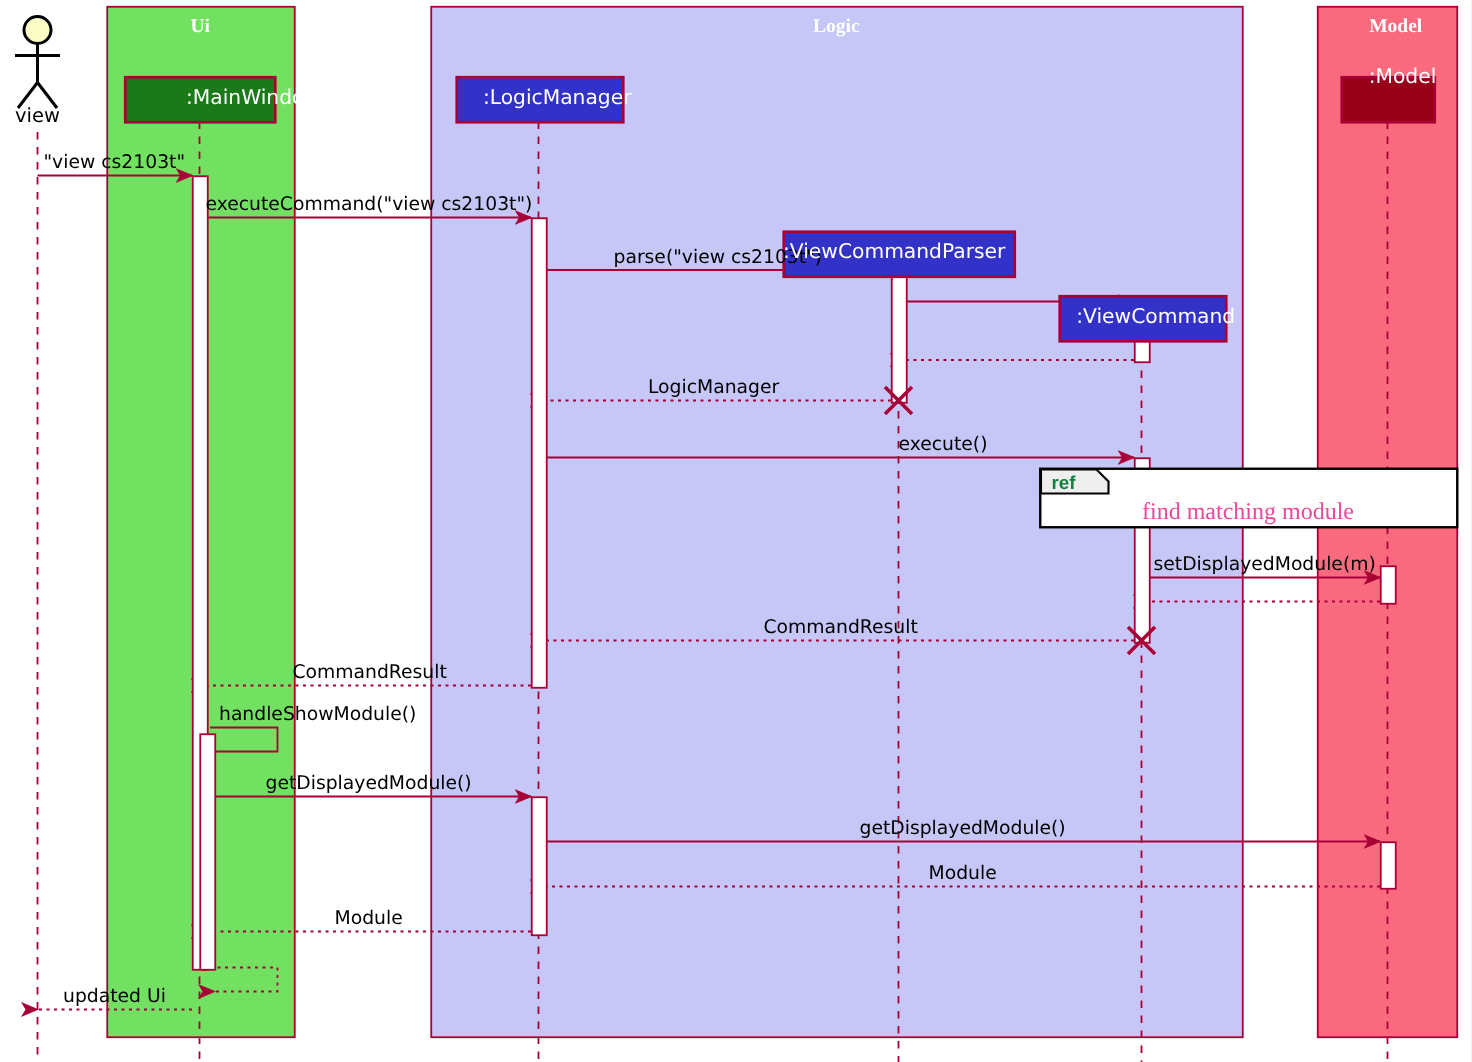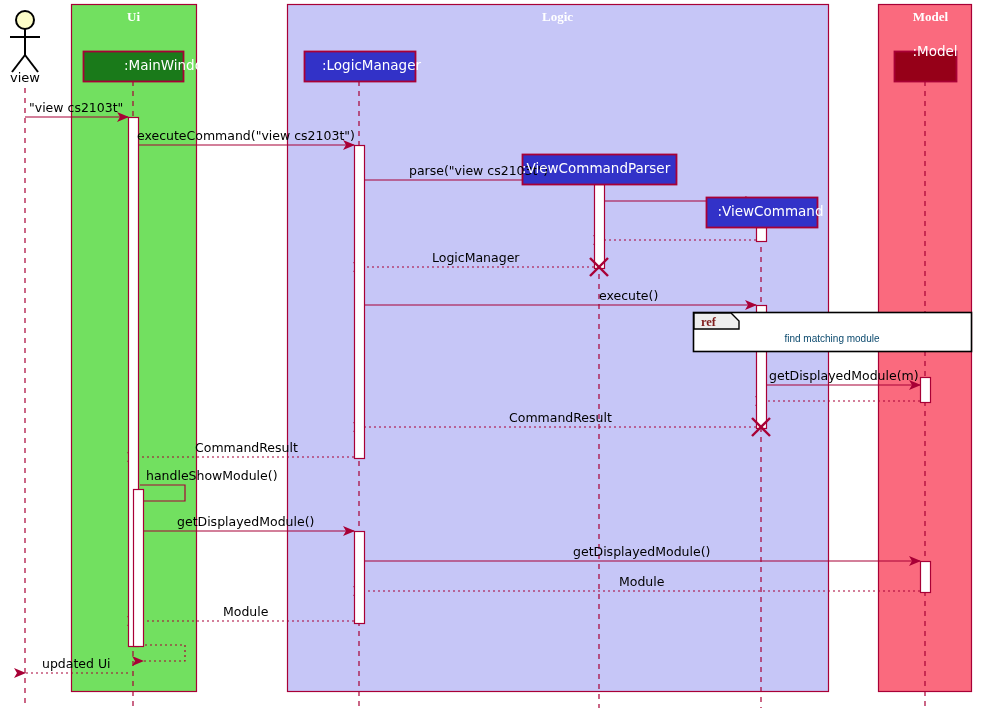--- a/index.html
+++ b/index.html
@@ -44,31 +44,31 @@
   .actor-label {
     position: absolute;
     font-family: "DejaVu Sans", sans-serif;
     font-size: 13px;
     color: #000000;
     white-space: nowrap;
     text-align: center;
   }
   .ref-tag {
     position: absolute;
-    font-family: Liberation Serif, serif;
+    font-family: Liberation Sans, sans-serif;
     font-size: 12.5px;
     font-weight: bold;
-    color: #7f1d1d;
+    color: #15803d;
     white-space: nowrap;
   }
   .ref-body {
     position: absolute;
-    font-family: Liberation Sans, sans-serif;
-    font-size: 10px;
-    color: #0c4a6e;
+    font-family: Liberation Serif, serif;
+    font-size: 16px;
+    color: #ec4899;
     white-space: nowrap;
     text-align: center;
   }
 </style>
 </head>
 <body>
 
 <div id="diagram">
 
   <svg class="svg-layer" id="svg-main" width="981" height="708">
@@ -155,21 +155,21 @@
 
   <div id="labels-layer" style="position:absolute;left:0;top:0;width:981px;height:708px;">
       <div class="group-label" style="left: 71px; top: 10px; width: 125px;">Ui</div>
       <div class="group-label" style="left: 287px; top: 10px; width: 541px;">Logic</div>
       <div class="group-label" style="left: 878px; top: 10px; width: 105px;">Model</div>
       <div class="msg-label" style="left: 29px; top: 101px;">"view cs2103t"</div>
       <div class="msg-label" style="left: 137px; top: 129px;">executeCommand("view cs2103t")</div>
       <div class="msg-label" style="left: 409px; top: 164px;">parse("view cs2103t")</div>
       <div class="msg-label" style="left: 432px; top: 251px;">LogicManager</div>
       <div class="msg-label" style="left: 552px; top: 289px; margin-left: 47px;">execute()</div>
-      <div class="msg-label" style="left: 769px; top: 369px;">getDisplayedModule(m)</div>
+      <div class="msg-label" style="left: 769px; top: 369px;">setDisplayedModule(m)</div>
       <div class="msg-label" style="left: 509px; top: 411px;">CommandResult</div>
       <div class="msg-label" style="left: 195px; top: 441px;">CommandResult</div>
       <div class="msg-label" style="left: 146px; top: 469px;">handleShowModule()</div>
       <div class="msg-label" style="left: 177px; top: 515px;">getDisplayedModule()</div>
       <div class="msg-label" style="left: 573px; top: 545px;">getDisplayedModule()</div>
       <div class="msg-label" style="left: 619px; top: 575px;">Module</div>
       <div class="msg-label" style="left: 223px; top: 605px;">Module</div>
       <div class="msg-label" style="left: 42px; top: 657px;">updated Ui</div>
       <div class="participant-label" style="left: 83px; top: 58px; width: 100px; padding-left: 36px;">:MainWindow</div>
       <div class="participant-label" style="left: 304px; top: 58px; width: 111px; margin-left: 12px;">:LogicManager</div>

